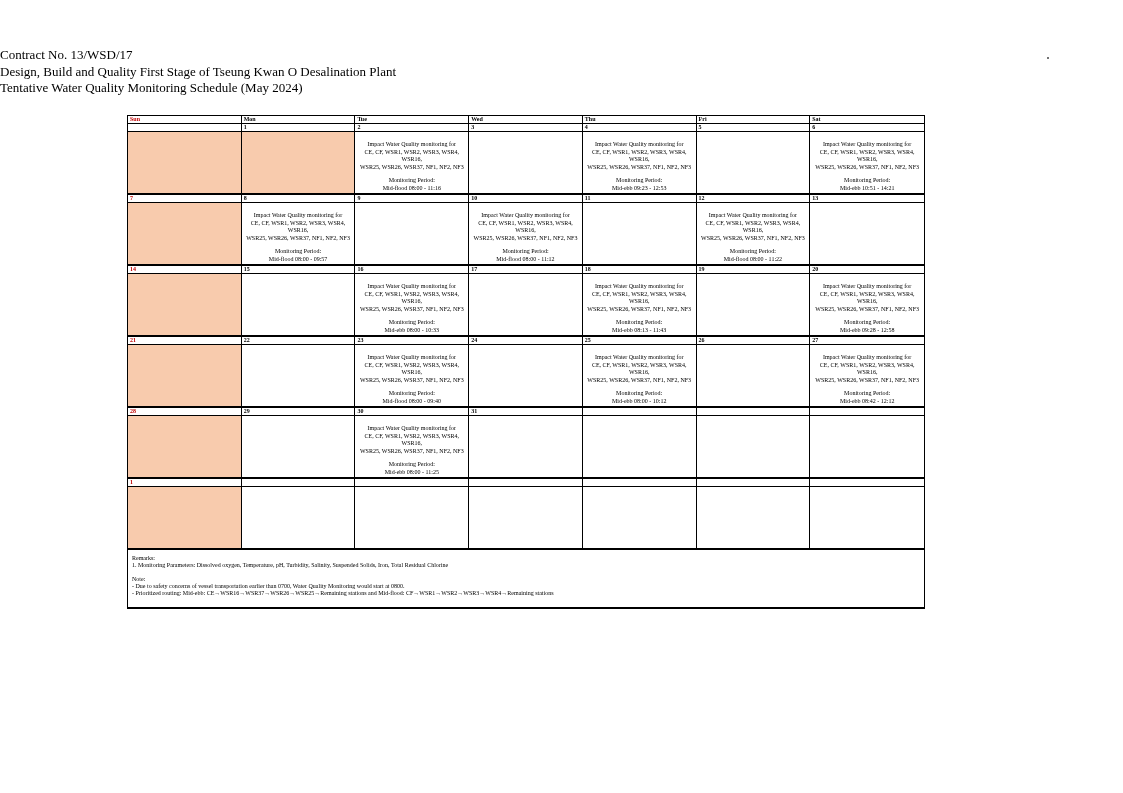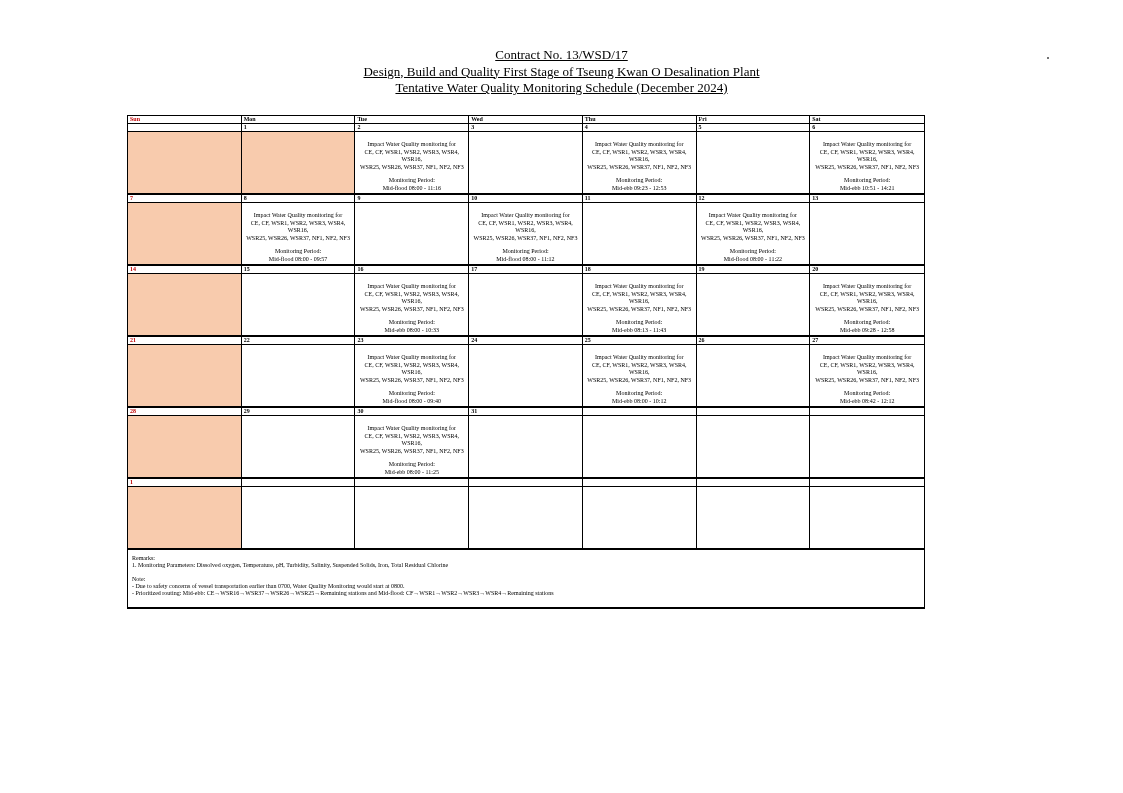--- a/index.html
+++ b/index.html
@@ -7,22 +7,20 @@
     width: 1123px; height: 793px;
     background: #ffffff;
     font-family: "Liberation Serif", serif;
     color: #000;
     overflow: hidden;
     position: relative;
   }
   .titles {
     position: absolute;
     top: 47px; left: 0; width: 1123px;
-    text-align: center;
-    text-decoration: underline;
   }
   .title-line { font-size: 13px; line-height: 16.5px; }
   .stray-dot {
     position: absolute; left: 1047px; top: 57px;
     width: 2px; height: 2px; background: #444; border-radius: 50%;
   }
   .calendar {
     position: absolute; left: 127px; top: 115px; width: 796px;
     border: 1px solid #000;
     border-bottom-width: 2px;
@@ -59,21 +57,21 @@
     height: 52px; box-sizing: content-box;
   }
   .remarks .gap { height: 7px; }
 </style>
 </head>
 <body>
 
 <div class="titles">
   <div class="title-line">Contract No. 13/WSD/17</div>
   <div class="title-line">Design, Build and Quality First Stage of Tseung Kwan O Desalination Plant</div>
-  <div class="title-line">Tentative Water Quality Monitoring Schedule (December 2024)</div>
+  <div class="title-line">Tentative Water Quality Monitoring Schedule (May 2024)</div>
 </div>
 
 <div class="stray-dot"></div>
 
 <div class="calendar">
 
   <div class="header-row">
       <div class="hcell red">Sun</div>
       <div class="hcell">Mon</div>
       <div class="hcell">Tue</div>

